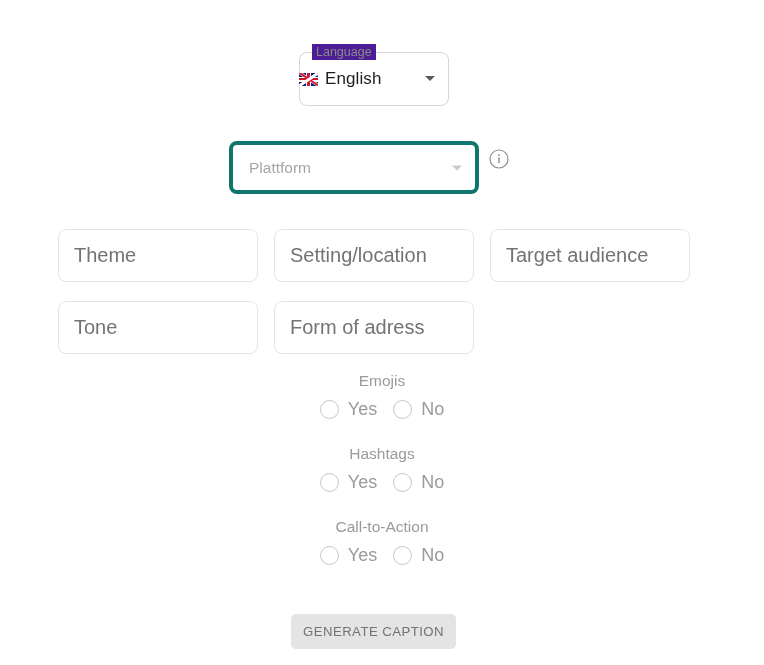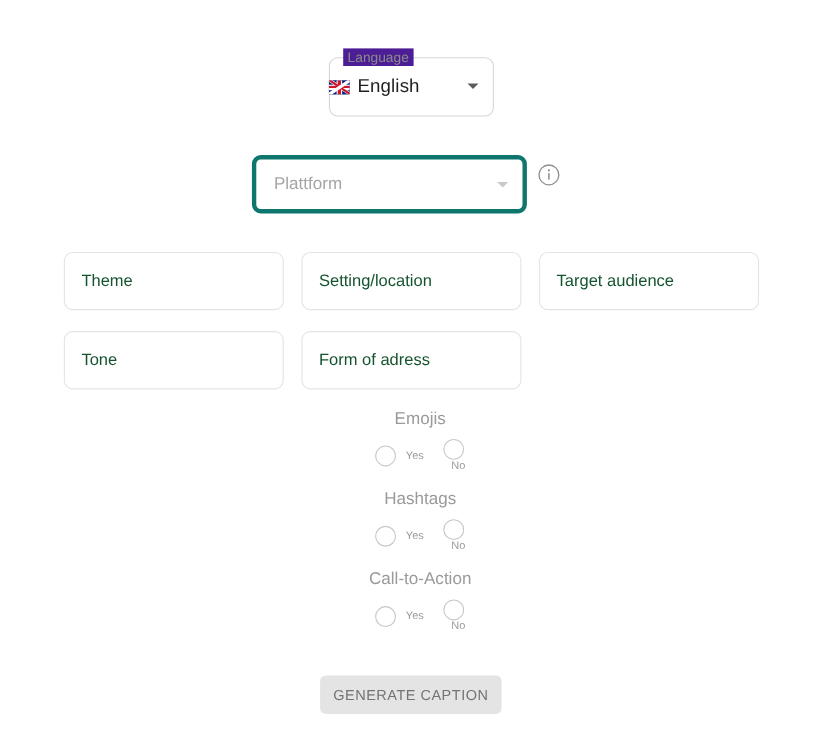--- a/index.html
+++ b/index.html
@@ -166,22 +166,22 @@
     border: 1px solid #e4e4e4;
     border-radius: 8px;
     box-sizing: border-box;
     background: #ffffff;
     display: flex;
     align-items: center;
     cursor: text;
   }
   .field .ph {
     padding-left: 15px;
-    font-size: 15px;
-    color: #14532d;
+    font-size: 20px;
+    color: #737373;
     user-select: none;
   }
   .col1 { left: 58px;  width: 200px; }
   .col2 { left: 274px; width: 200px; }
   .col3 { left: 490px; width: 200px; }
   .row1 { top: 229px; }
   .row2 { top: 301px; }
 
   
   .radio-group {
@@ -198,31 +198,31 @@
   .rg-options {
     display: flex;
     justify-content: center;
     align-items: center;
   }
   .rg-opt {
     display: flex;
     align-items: center;
     cursor: pointer;
   }
-  .rg-opt + .rg-opt { margin-left: 16px; flex-direction: column; }
+  .rg-opt + .rg-opt { margin-left: 16px; }
   .ring {
     width: 19px;
     height: 19px;
     border: 1.7px solid #c6c6c6;
     border-radius: 50%;
     box-sizing: border-box;
     flex: none;
   }
   .rg-opt .txt {
-    font-size: 10px;
+    font-size: 18px;
     color: #9a9a9a;
     margin-left: 9px;
   }
   .g-emojis   { top: 372px; }
   .g-hashtags { top: 445px; }
   .g-cta      { top: 518px; }
 
   
   .submit-btn {
     position: absolute;

